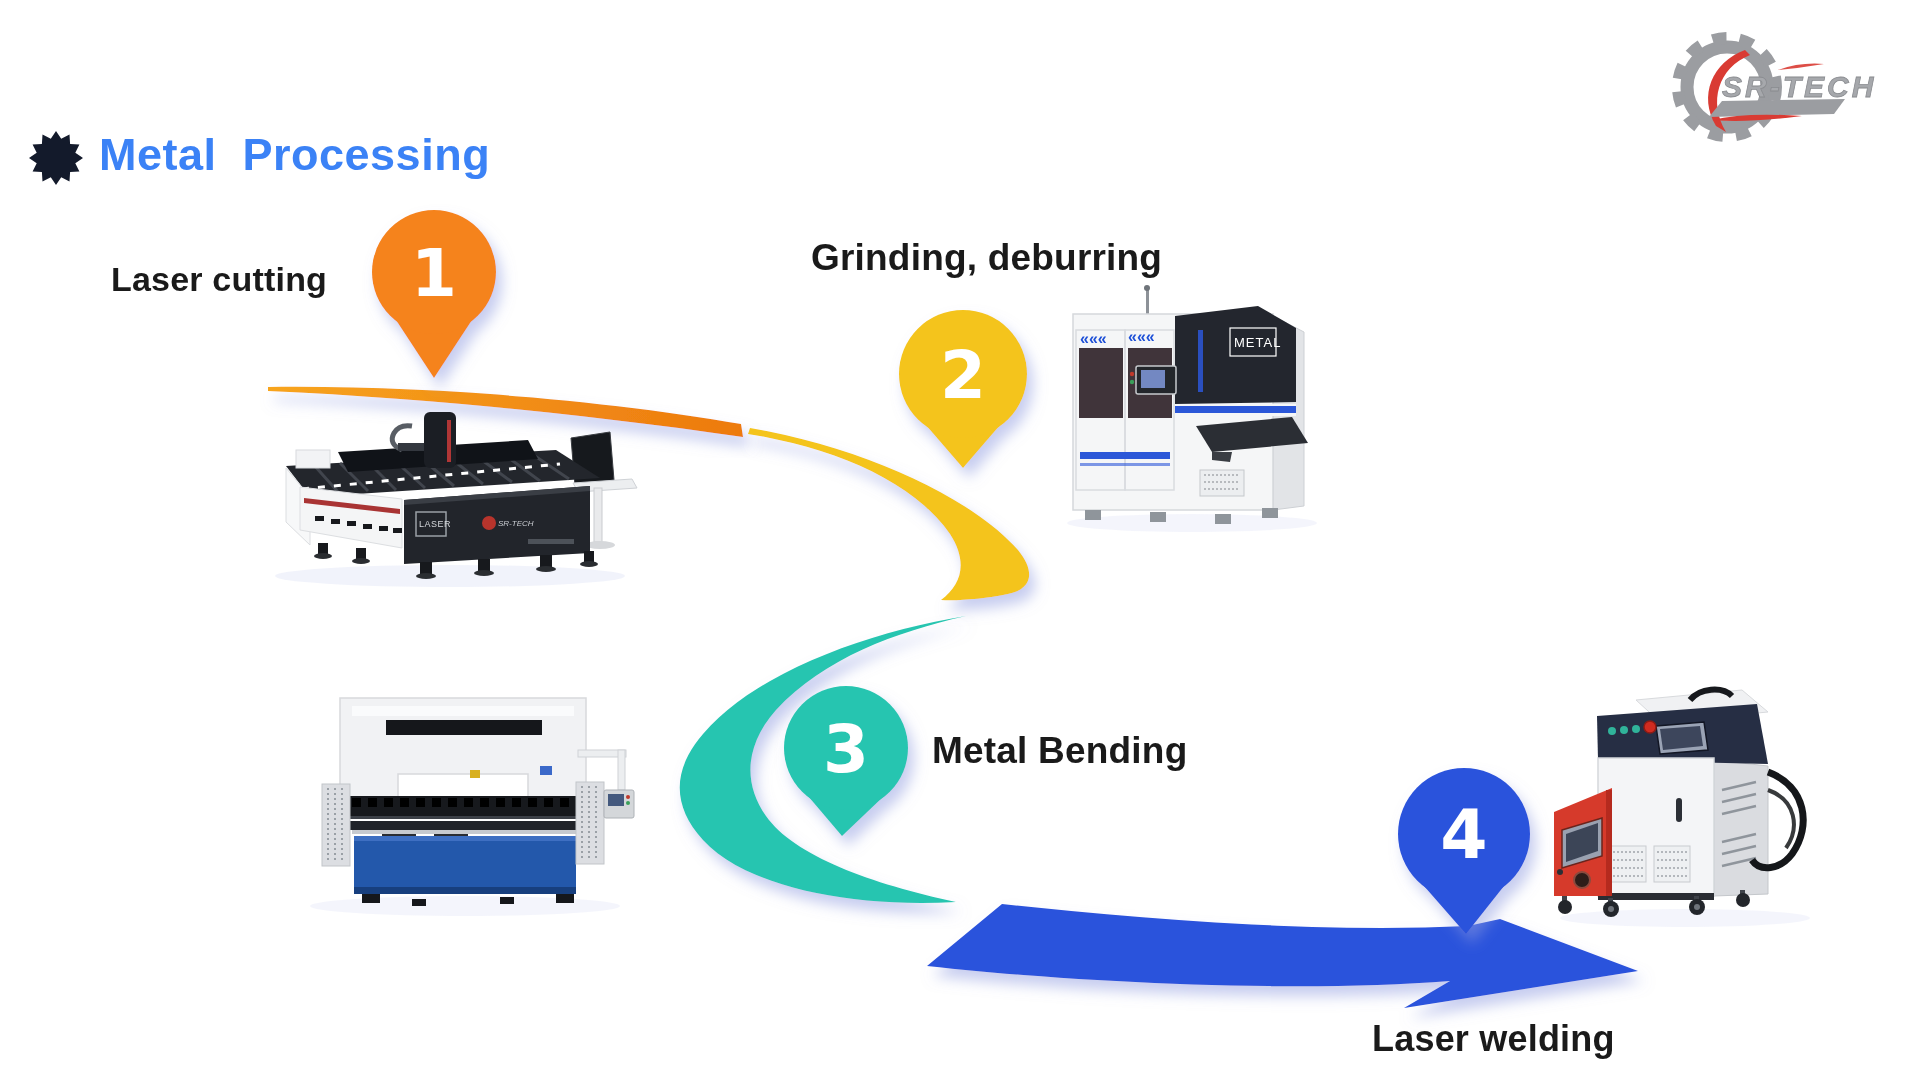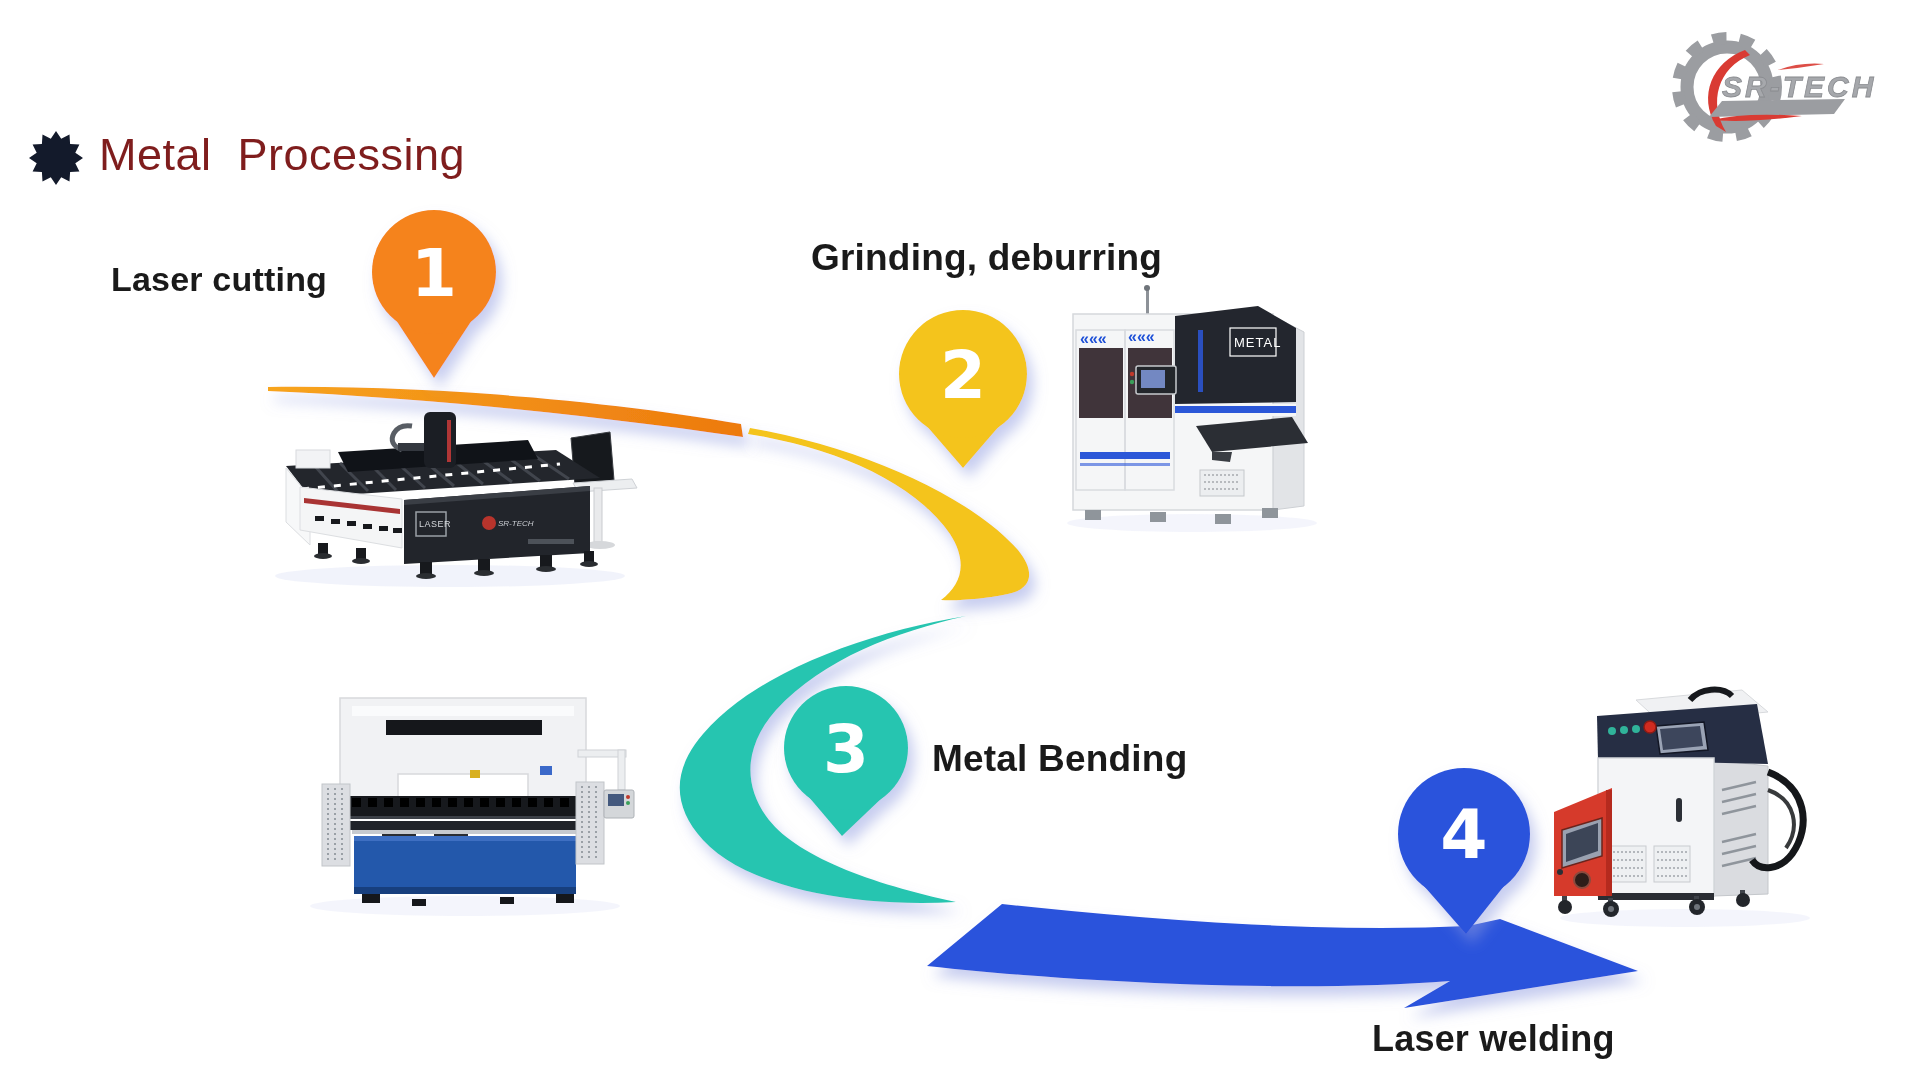--- a/index.html
+++ b/index.html
@@ -8,25 +8,25 @@
     background:#ffffff;font-family:"Liberation Sans", sans-serif;
   }
   .art{position:absolute;left:0;top:0;width:1920px;height:1080px;}
   .lbl{
     position:absolute;color:#1a1a1a;font-weight:700;white-space:nowrap;
     font-family:"Liberation Sans", sans-serif;
   }
   .lbl-step{font-size:36px;letter-spacing:.2px;}
   #lbl-laser-cutting{left:111px;top:260px;font-size:34px;}
   #lbl-grinding{left:795px;top:237px;font-size:37px;margin-left:16px;}
-  #lbl-bending{left:932px;top:730px;font-size:37px;margin-top:8px;}
+  #lbl-bending{left:932px;top:730px;font-size:37px;}
   #lbl-welding{left:1372px;top:1018px;font-size:36px;text-align:center;}
   #page-title{
-    position:absolute;left:99px;top:129px;font-size:45px;font-weight:400;
-    color:#7f1d1d;word-spacing:13px;letter-spacing:.5px;white-space:nowrap;
+    position:absolute;left:99px;top:129px;font-size:45px;font-weight:700;
+    color:#3b82f6;word-spacing:13px;letter-spacing:.5px;white-space:nowrap;
   }
   .pin-num{
     font-family:"DejaVu Sans", sans-serif;font-weight:bold;
   }
 </style>
 </head>
 <body>
 
 <div class="stage">
 

